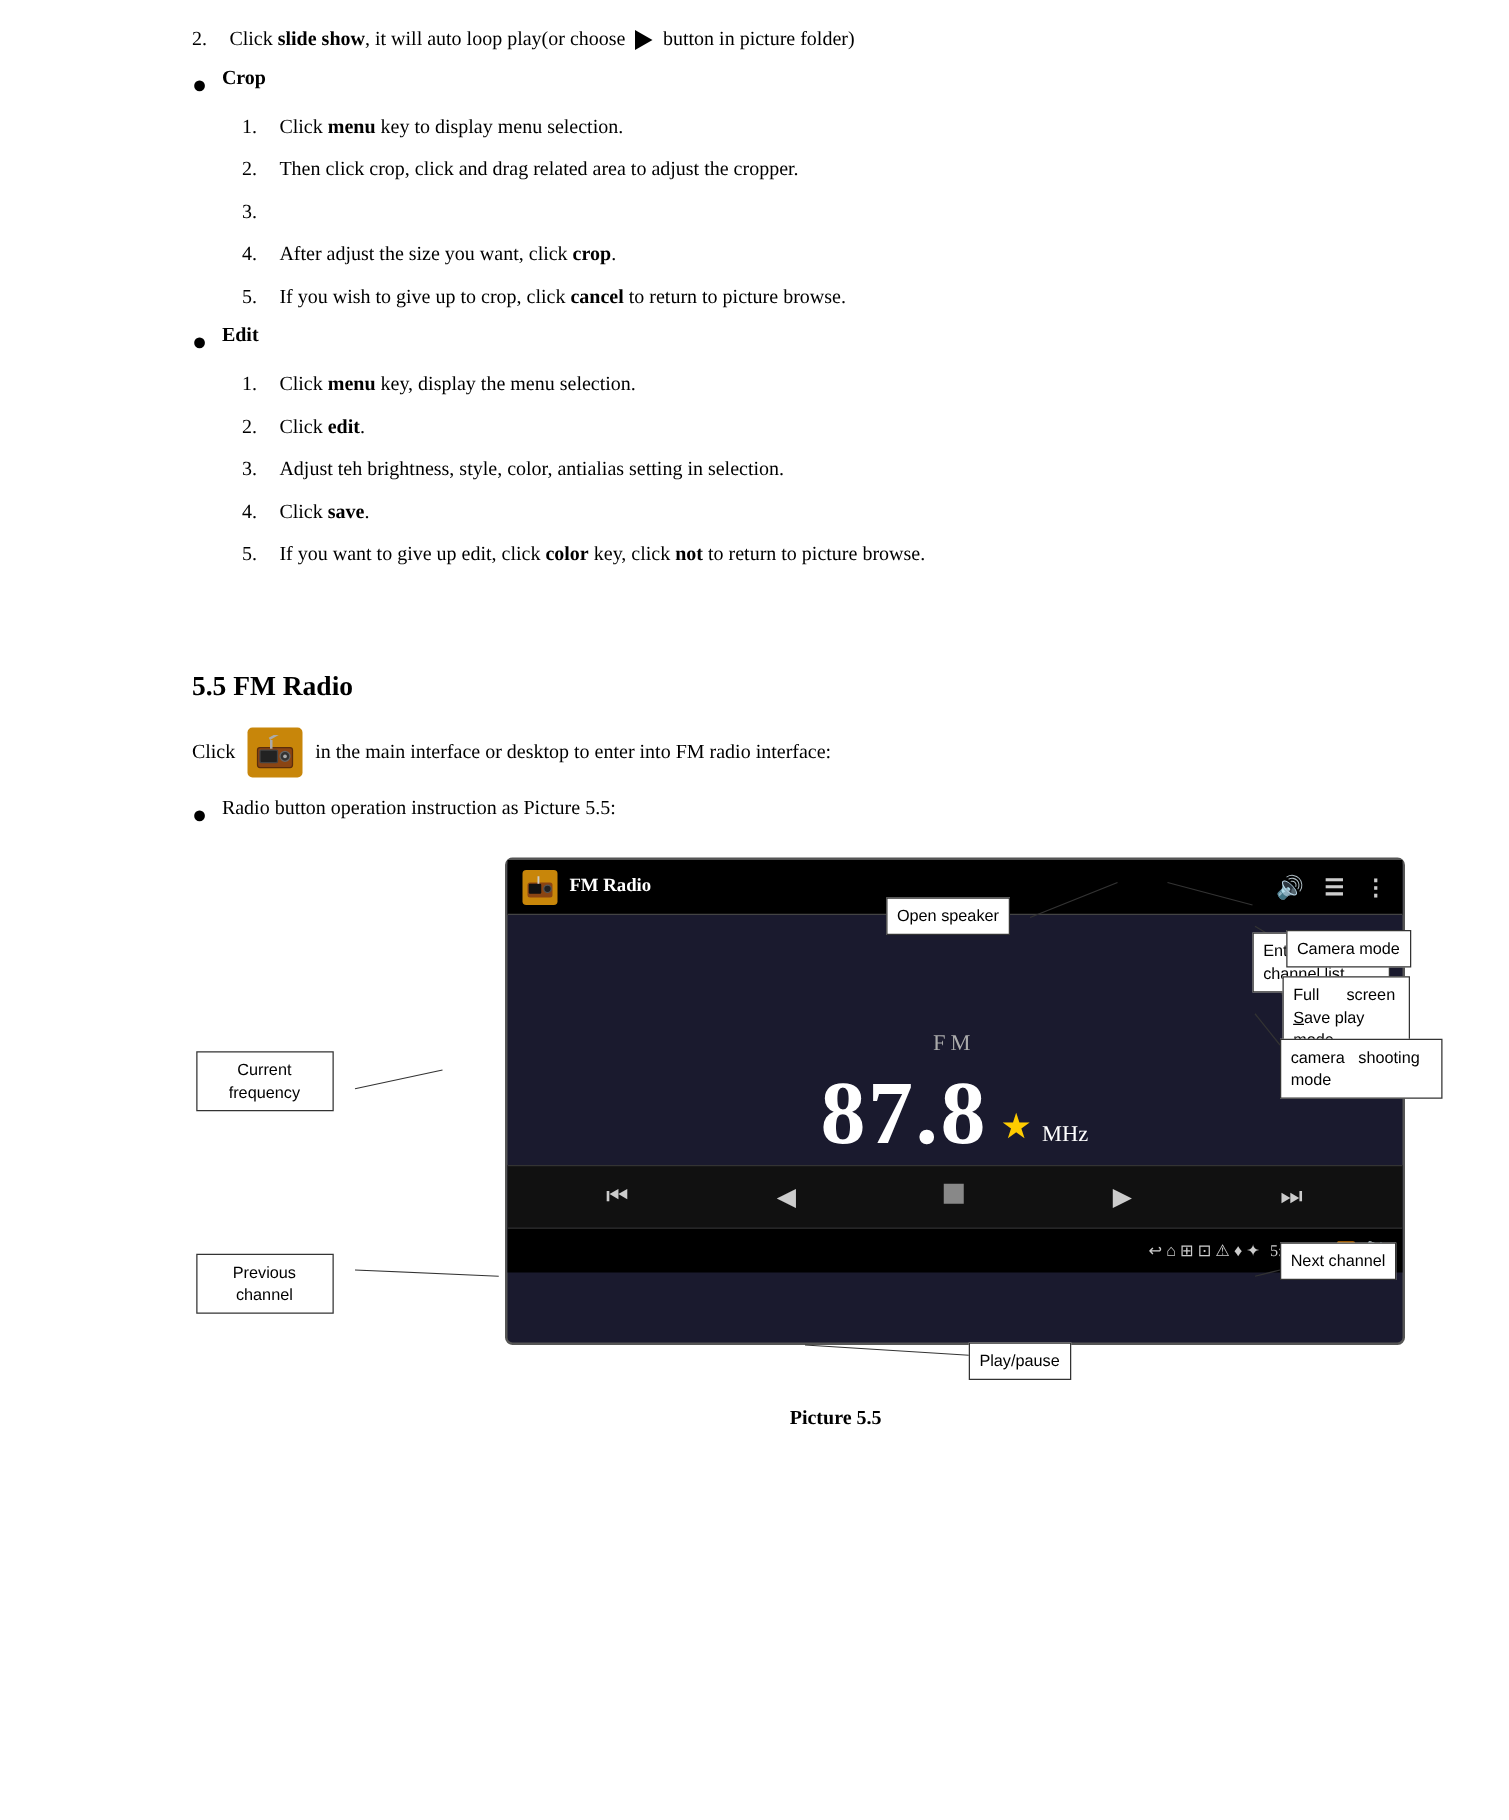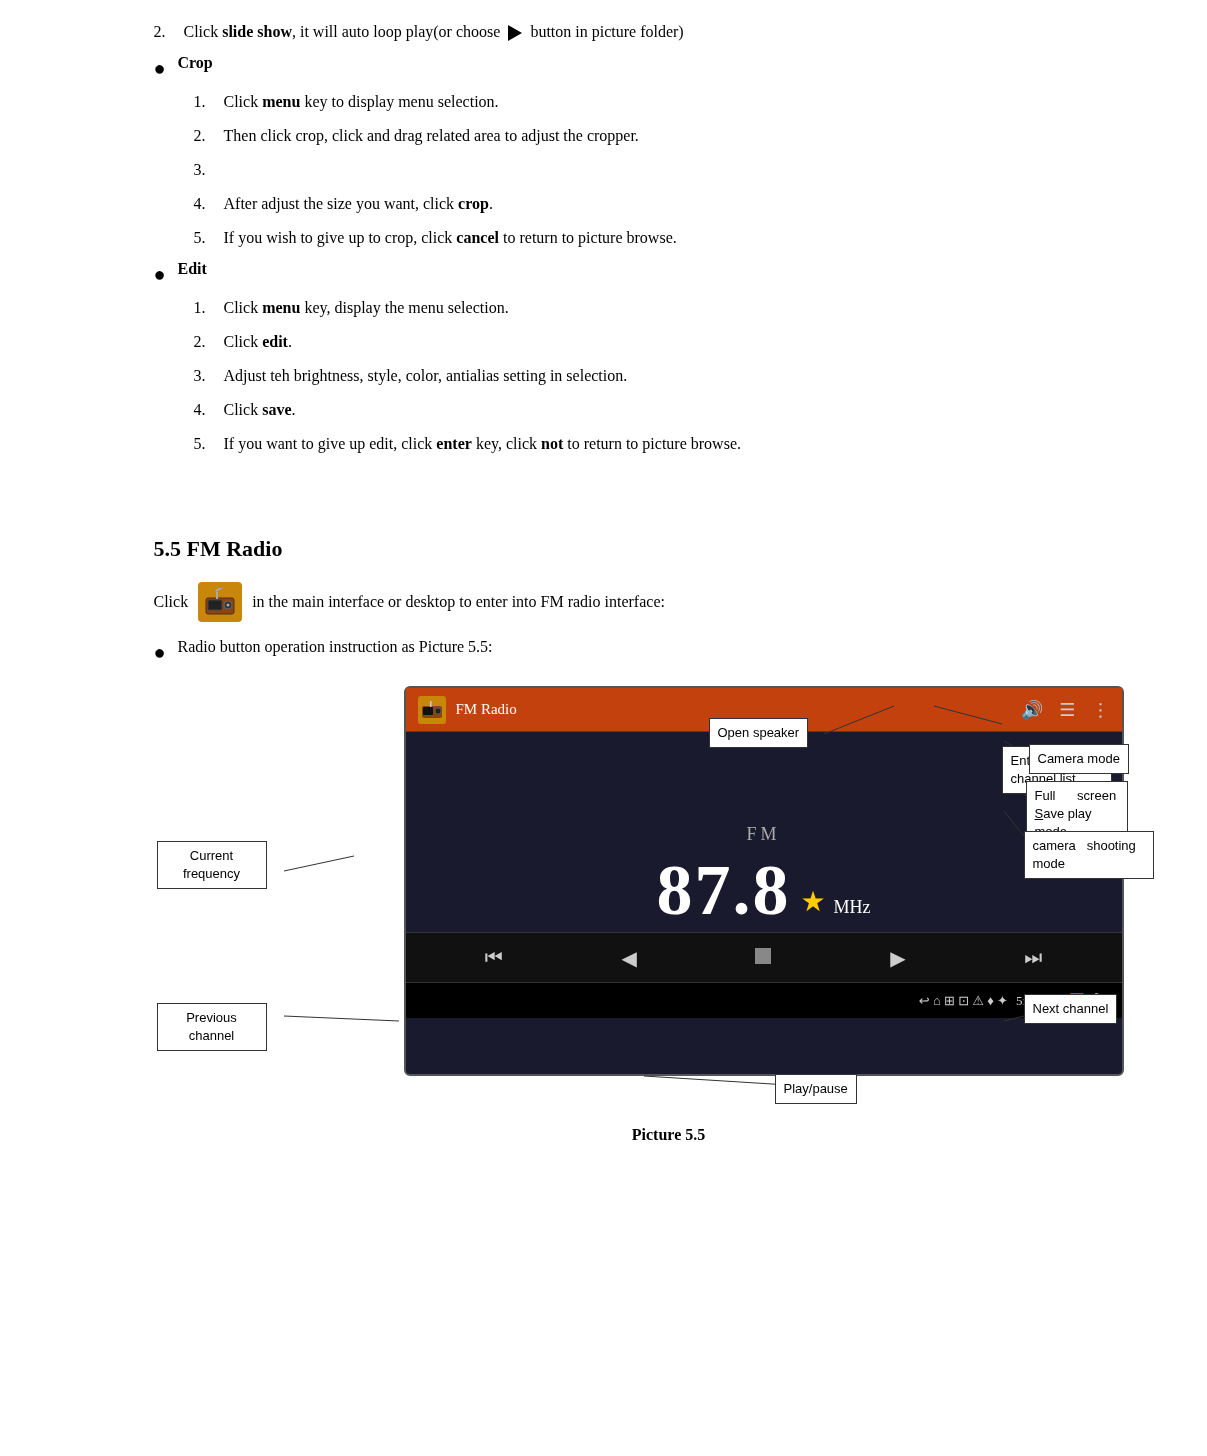--- a/index.html
+++ b/index.html
@@ -81,26 +81,27 @@
       height: 380px;
       background: #1a1a2e;
       border: 2px solid #555;
       border-radius: 6px;
       margin-left: 120px;
       overflow: visible;
     }
 
     
     .fm-topbar {
-      background: #c2410c;
+      background: #000000;
       height: 44px;
       display: flex;
       align-items: center;
       padding: 0 12px;
       border-bottom: 1px solid #444;
+      font-weight: bold;
     }
     .fm-topbar-icon {
       width: 28px; height: 28px;
       background: #c8860a;
       border-radius: 3px;
       margin-right: 10px;
       display: flex; align-items: center; justify-content: center;
       color: white; font-size: 14px;
     }
     .fm-topbar-title {
@@ -266,21 +267,21 @@
     <div class="numbered-item">
       <span class="num">3.</span>
       <span>Adjust teh brightness, style, color, antialias setting in selection.</span>
     </div>
     <div class="numbered-item">
       <span class="num">4.</span>
       <span>Click <strong>save</strong>.</span>
     </div>
     <div class="numbered-item">
       <span class="num">5.</span>
-      <span>If you want to give up edit, click <strong>enter</strong> key, click <strong>not</strong> to return to picture browse.</span>
+      <span>If you want to give up edit, click <strong>color</strong> key, click <strong>not</strong> to return to picture browse.</span>
     </div>
   </div>
 
   <div style="height: 30px;"></div>
 
   <div class="section-heading">5.5 FM Radio</div>
 
   <div class="fm-intro">
     <span>Click</span>
     <span class="fm-icon">

